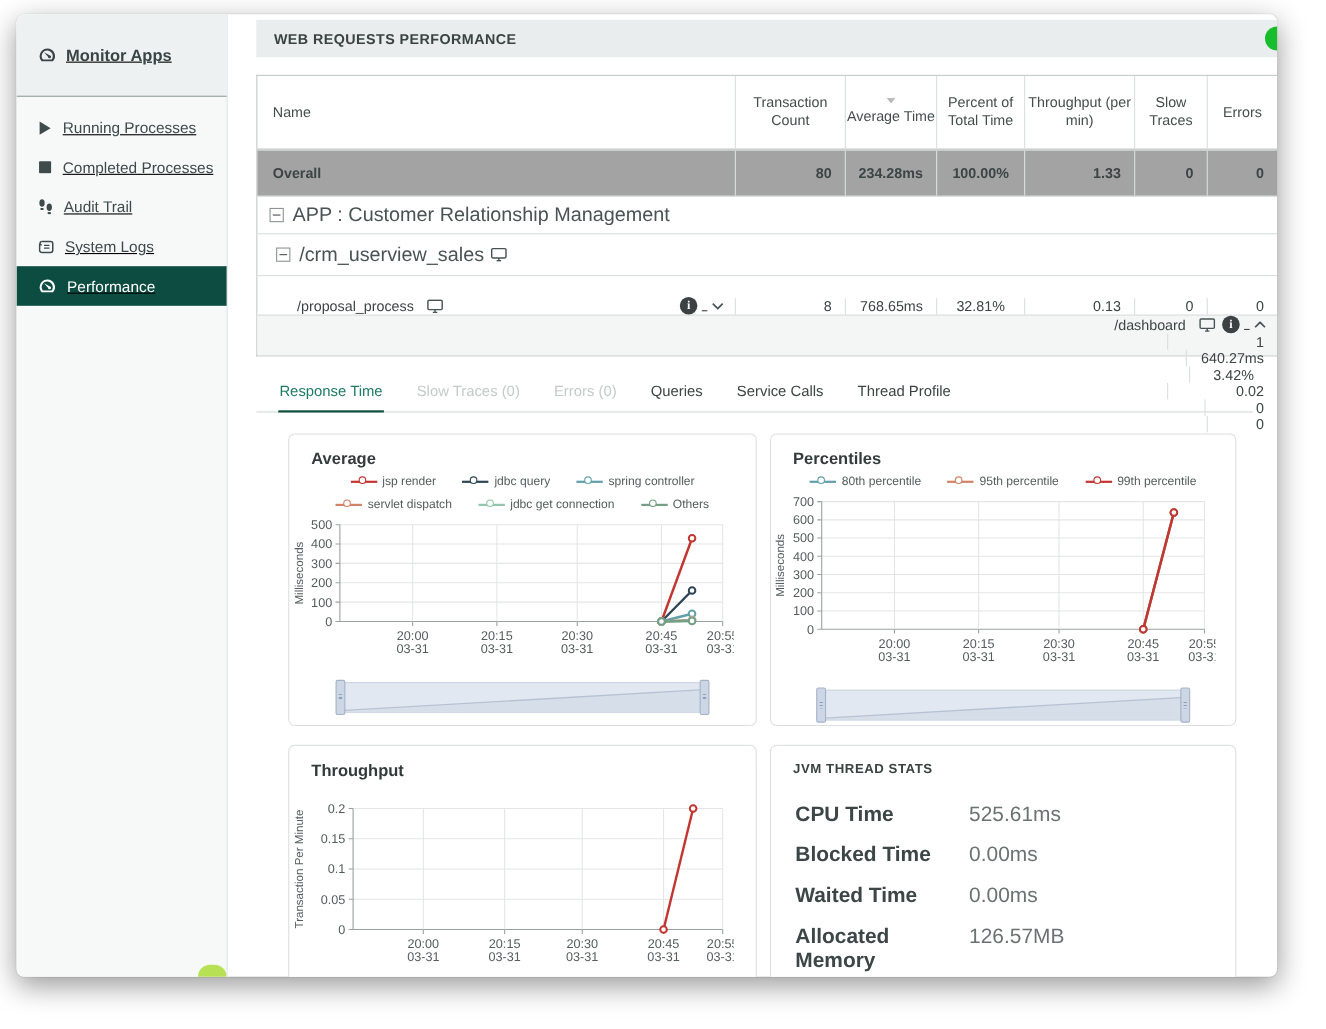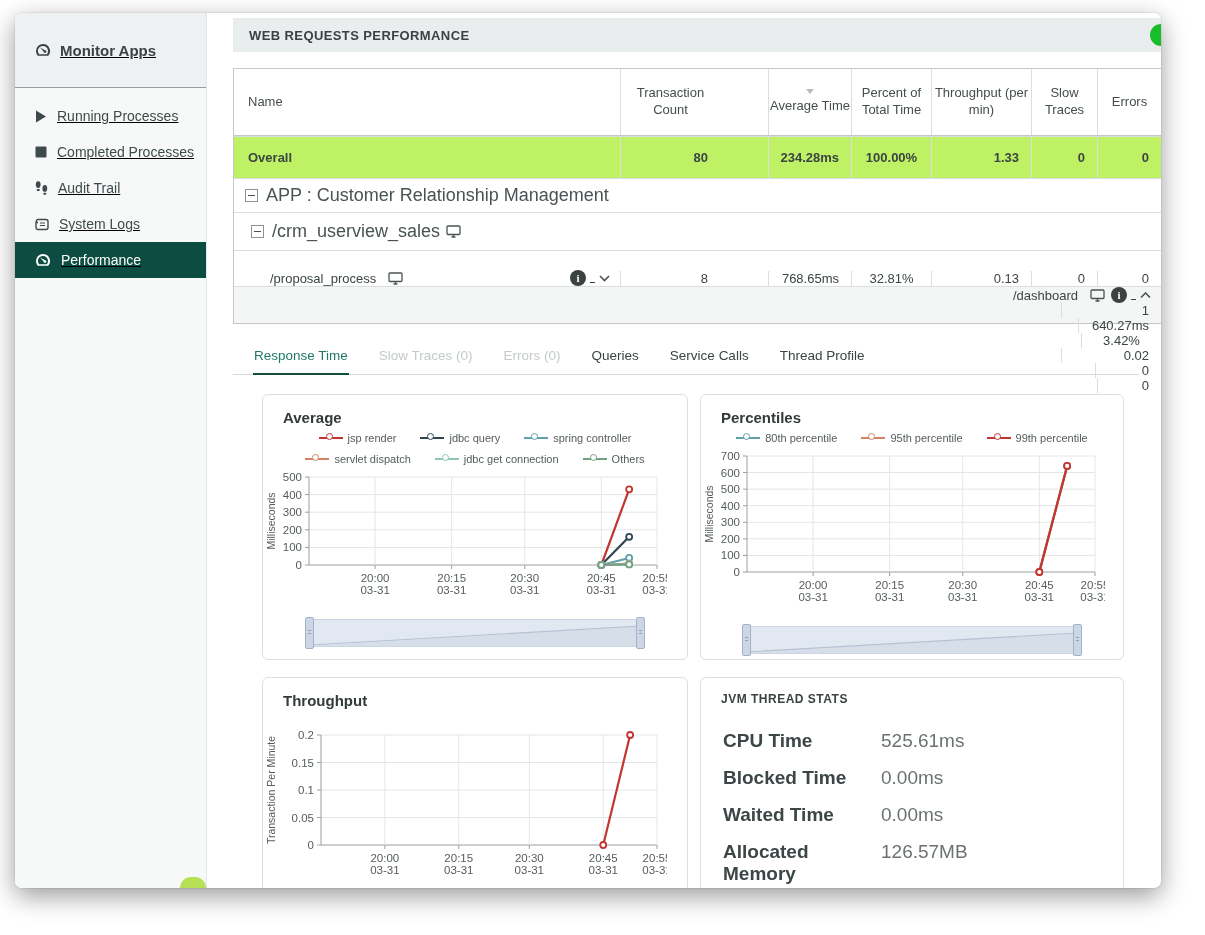--- a/index.html
+++ b/index.html
@@ -25,27 +25,27 @@
   .titlebar { margin-top:5px; height:34px; background:#e9eded; display:flex; align-items:center; padding-left:16px; position:relative; }
   .titlebar h1 { font-size:13px; letter-spacing:.4px; color:#3a4242; font-weight:bold; }
   .green-dot { position:absolute; right:-11px; top:6px; width:22px; height:22px; border-radius:50%; background:#17bd2a; }
 
   
   .perf-table { margin-top:16px; border:1px solid #c3c8c8; border-right:none; font-size:13px; color:#3c4444; }
   .trow { display:flex; align-items:stretch; border-top:1px solid #dadedf; }
   .trow:first-child { border-top:none; }
   .cell { display:flex; align-items:center; justify-content:flex-end; padding-right:12px; border-left:1px solid #dadedf; }
   .c-name { flex:1 1 auto; justify-content:flex-start; padding-right:0; border-left:none; }
-  .c-count { width:100px; } .c-avg { width:83px;margin-left:48px; } .c-pct { width:80px; justify-content:center; padding-right:0; }
+  .c-count { width:100px; } .c-avg { width:83px; } .c-pct { width:80px; justify-content:center; padding-right:0; }
   .c-thr { width:100px; } .c-slow { width:66px; } .c-err { width:64px; }
   .thead { height:67px; border-bottom:1px solid #c3c8c8; }
   .thead .cell { justify-content:center; text-align:center; padding-right:0; line-height:1.3; color:#454d4d; position:relative; flex-direction:column; }
   .thead .c-name { justify-content:center; align-items:flex-start; padding-left:14px; text-align:left; }
   .caret { width:0; height:0; border-left:4px solid transparent; border-right:4px solid transparent; border-top:5px solid #b7bcbc; margin-bottom:4px; }
-  .r-overall { height:42px; background:#bef264; font-weight:bold; }
+  .r-overall { height:42px; background:#a3a3a3; font-weight:bold; }
   .r-overall .c-name { padding-left:14px; }
   .r-group { height:34px; display:flex; align-items:center; padding-left:11px; border-top:1px solid #dadedf; color:#4a5353; font-size:18px; }
   .r-group.lvl2 { height:38px; padding-left:17px; }
   .r-detail { height:36px; font-size:13px;align-items:flex-end; }
   .r-detail .c-name { padding-left:36px; gap:6px; }
   .r-detail.alt { background:#f4f6f6; height:37px;flex-direction:column; }
   .collapse-box { width:13px; height:13px; border:1px solid #8b9494; background:#fff; position:relative; margin-right:8px; flex:0 0 auto; }
   .collapse-box::after { content:""; position:absolute; left:2px; right:2px; top:5px; height:1px; background:#4a5353; }
   .mon-ic { margin-left:6px; }
   .info-cluster { margin-left:auto; display:flex; align-items:center; gap:4px; padding-right:10px; }

